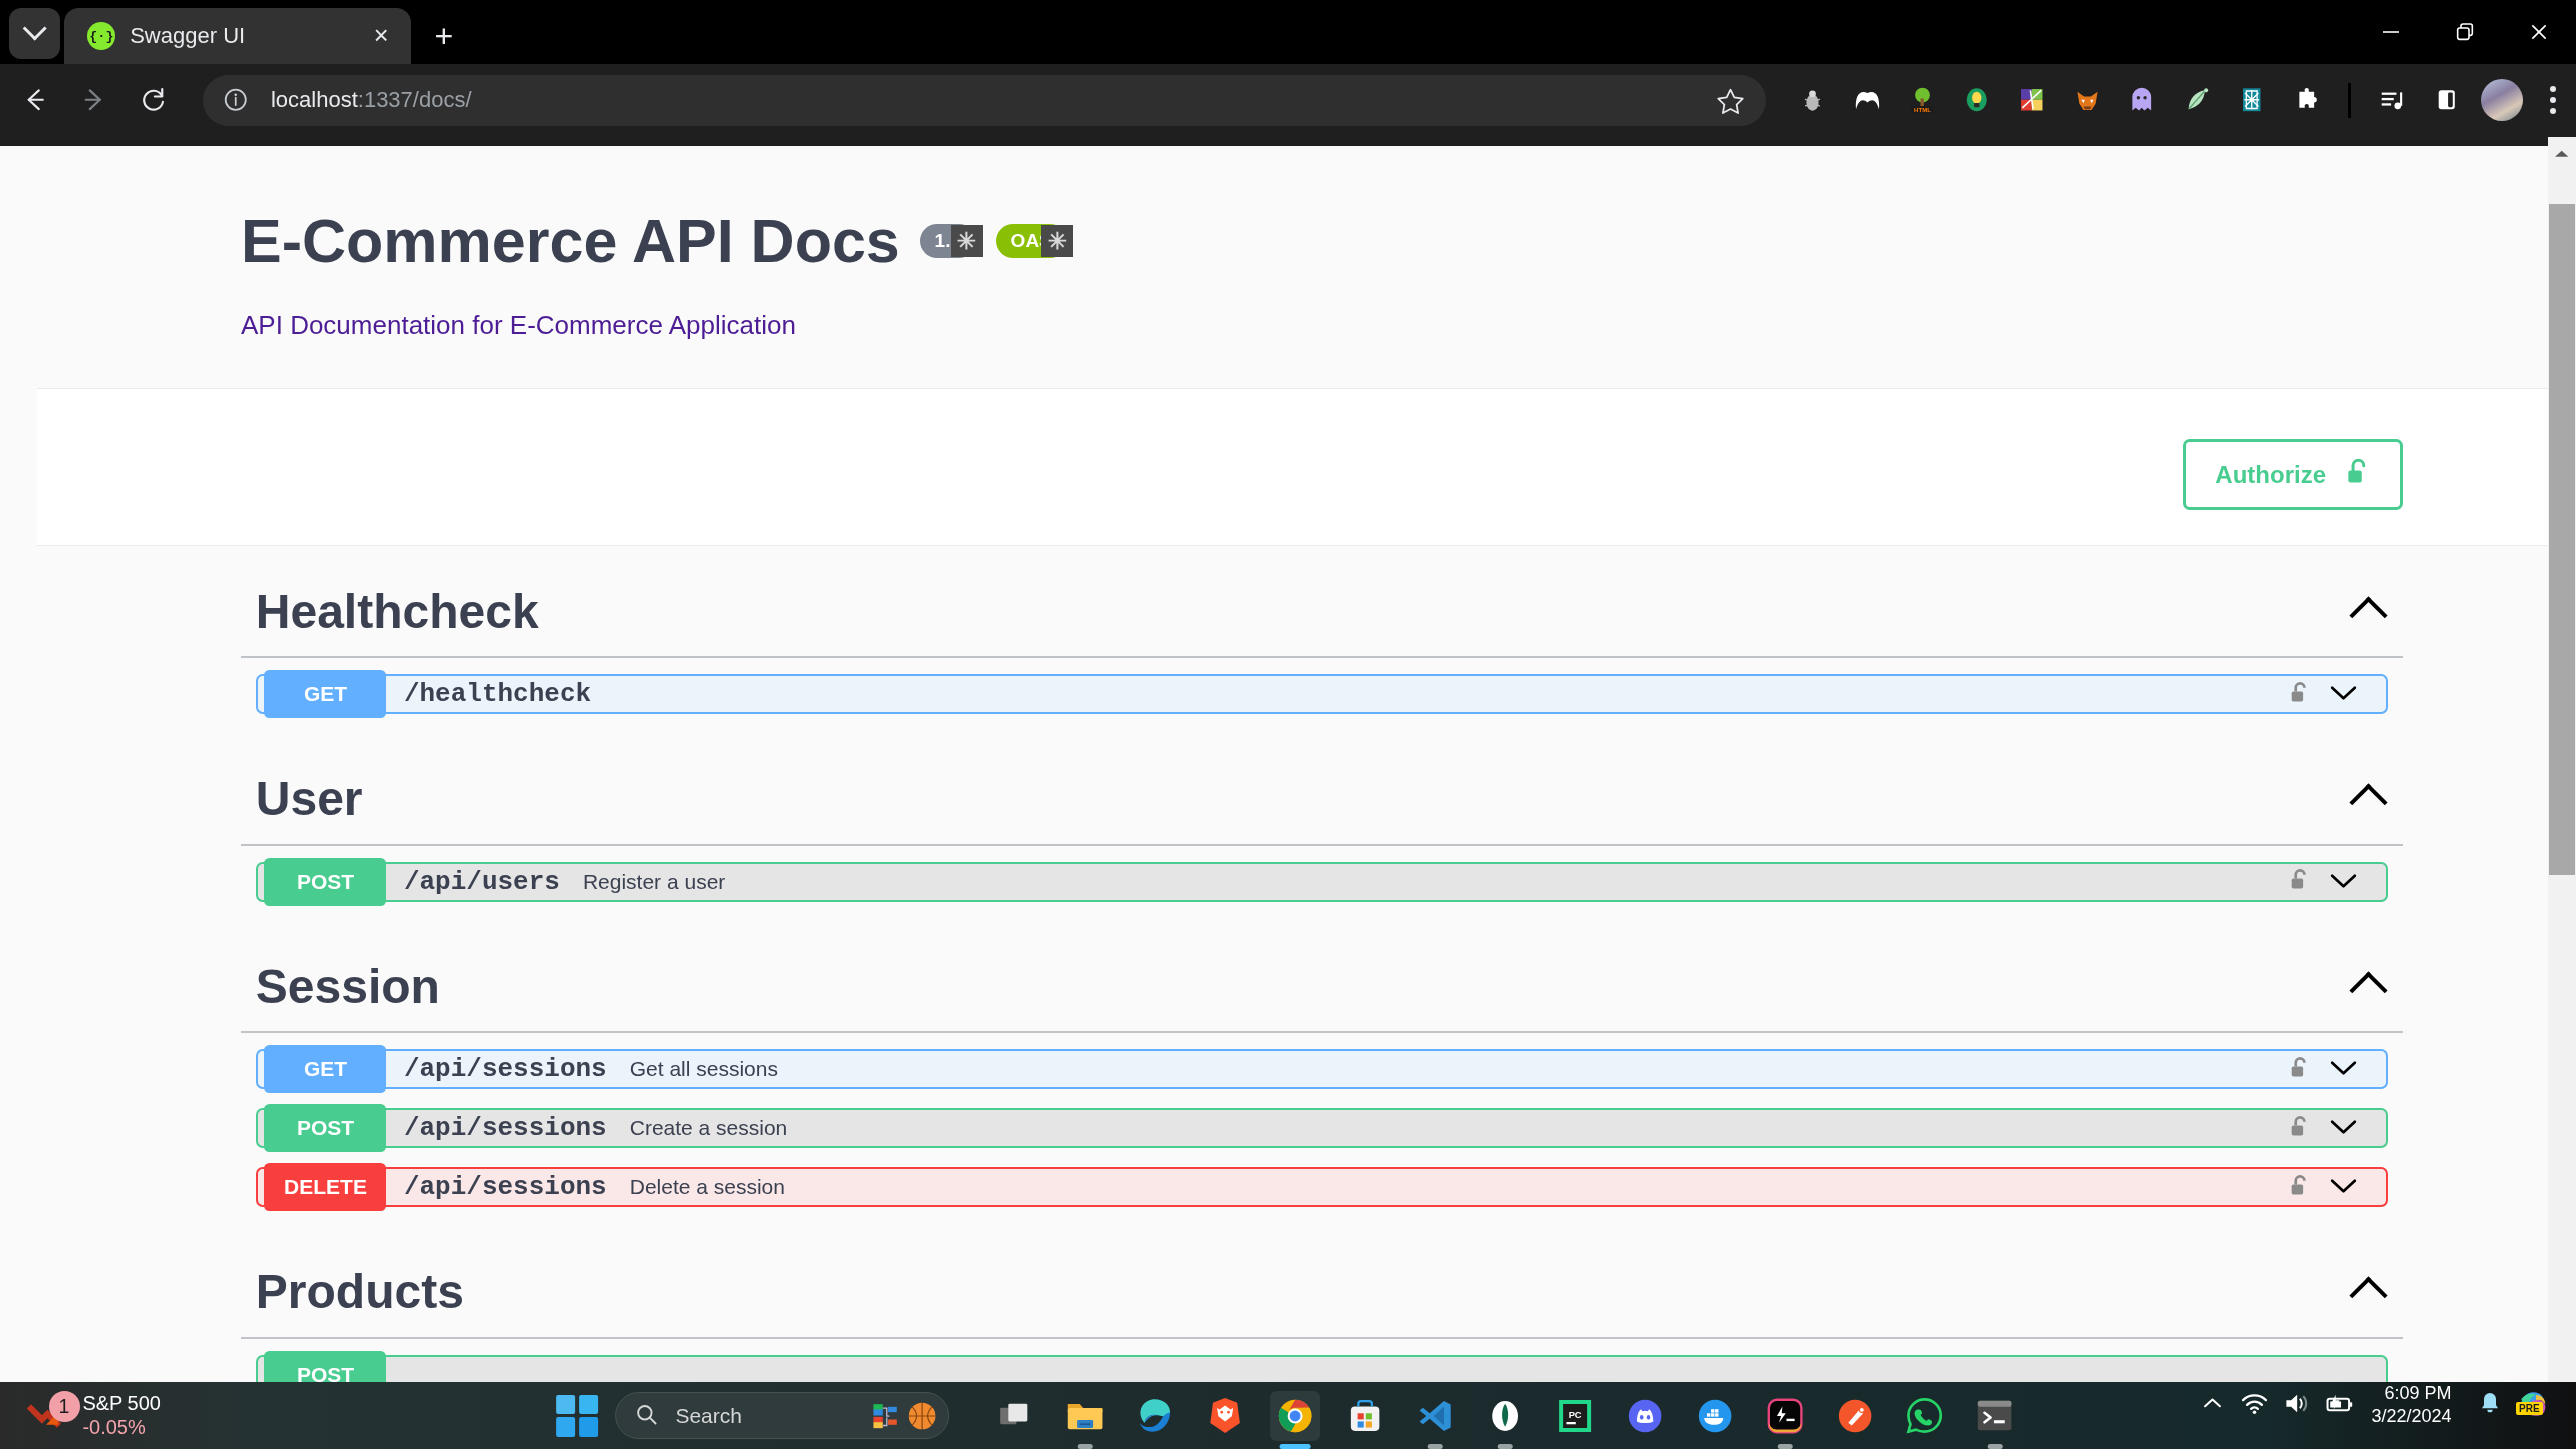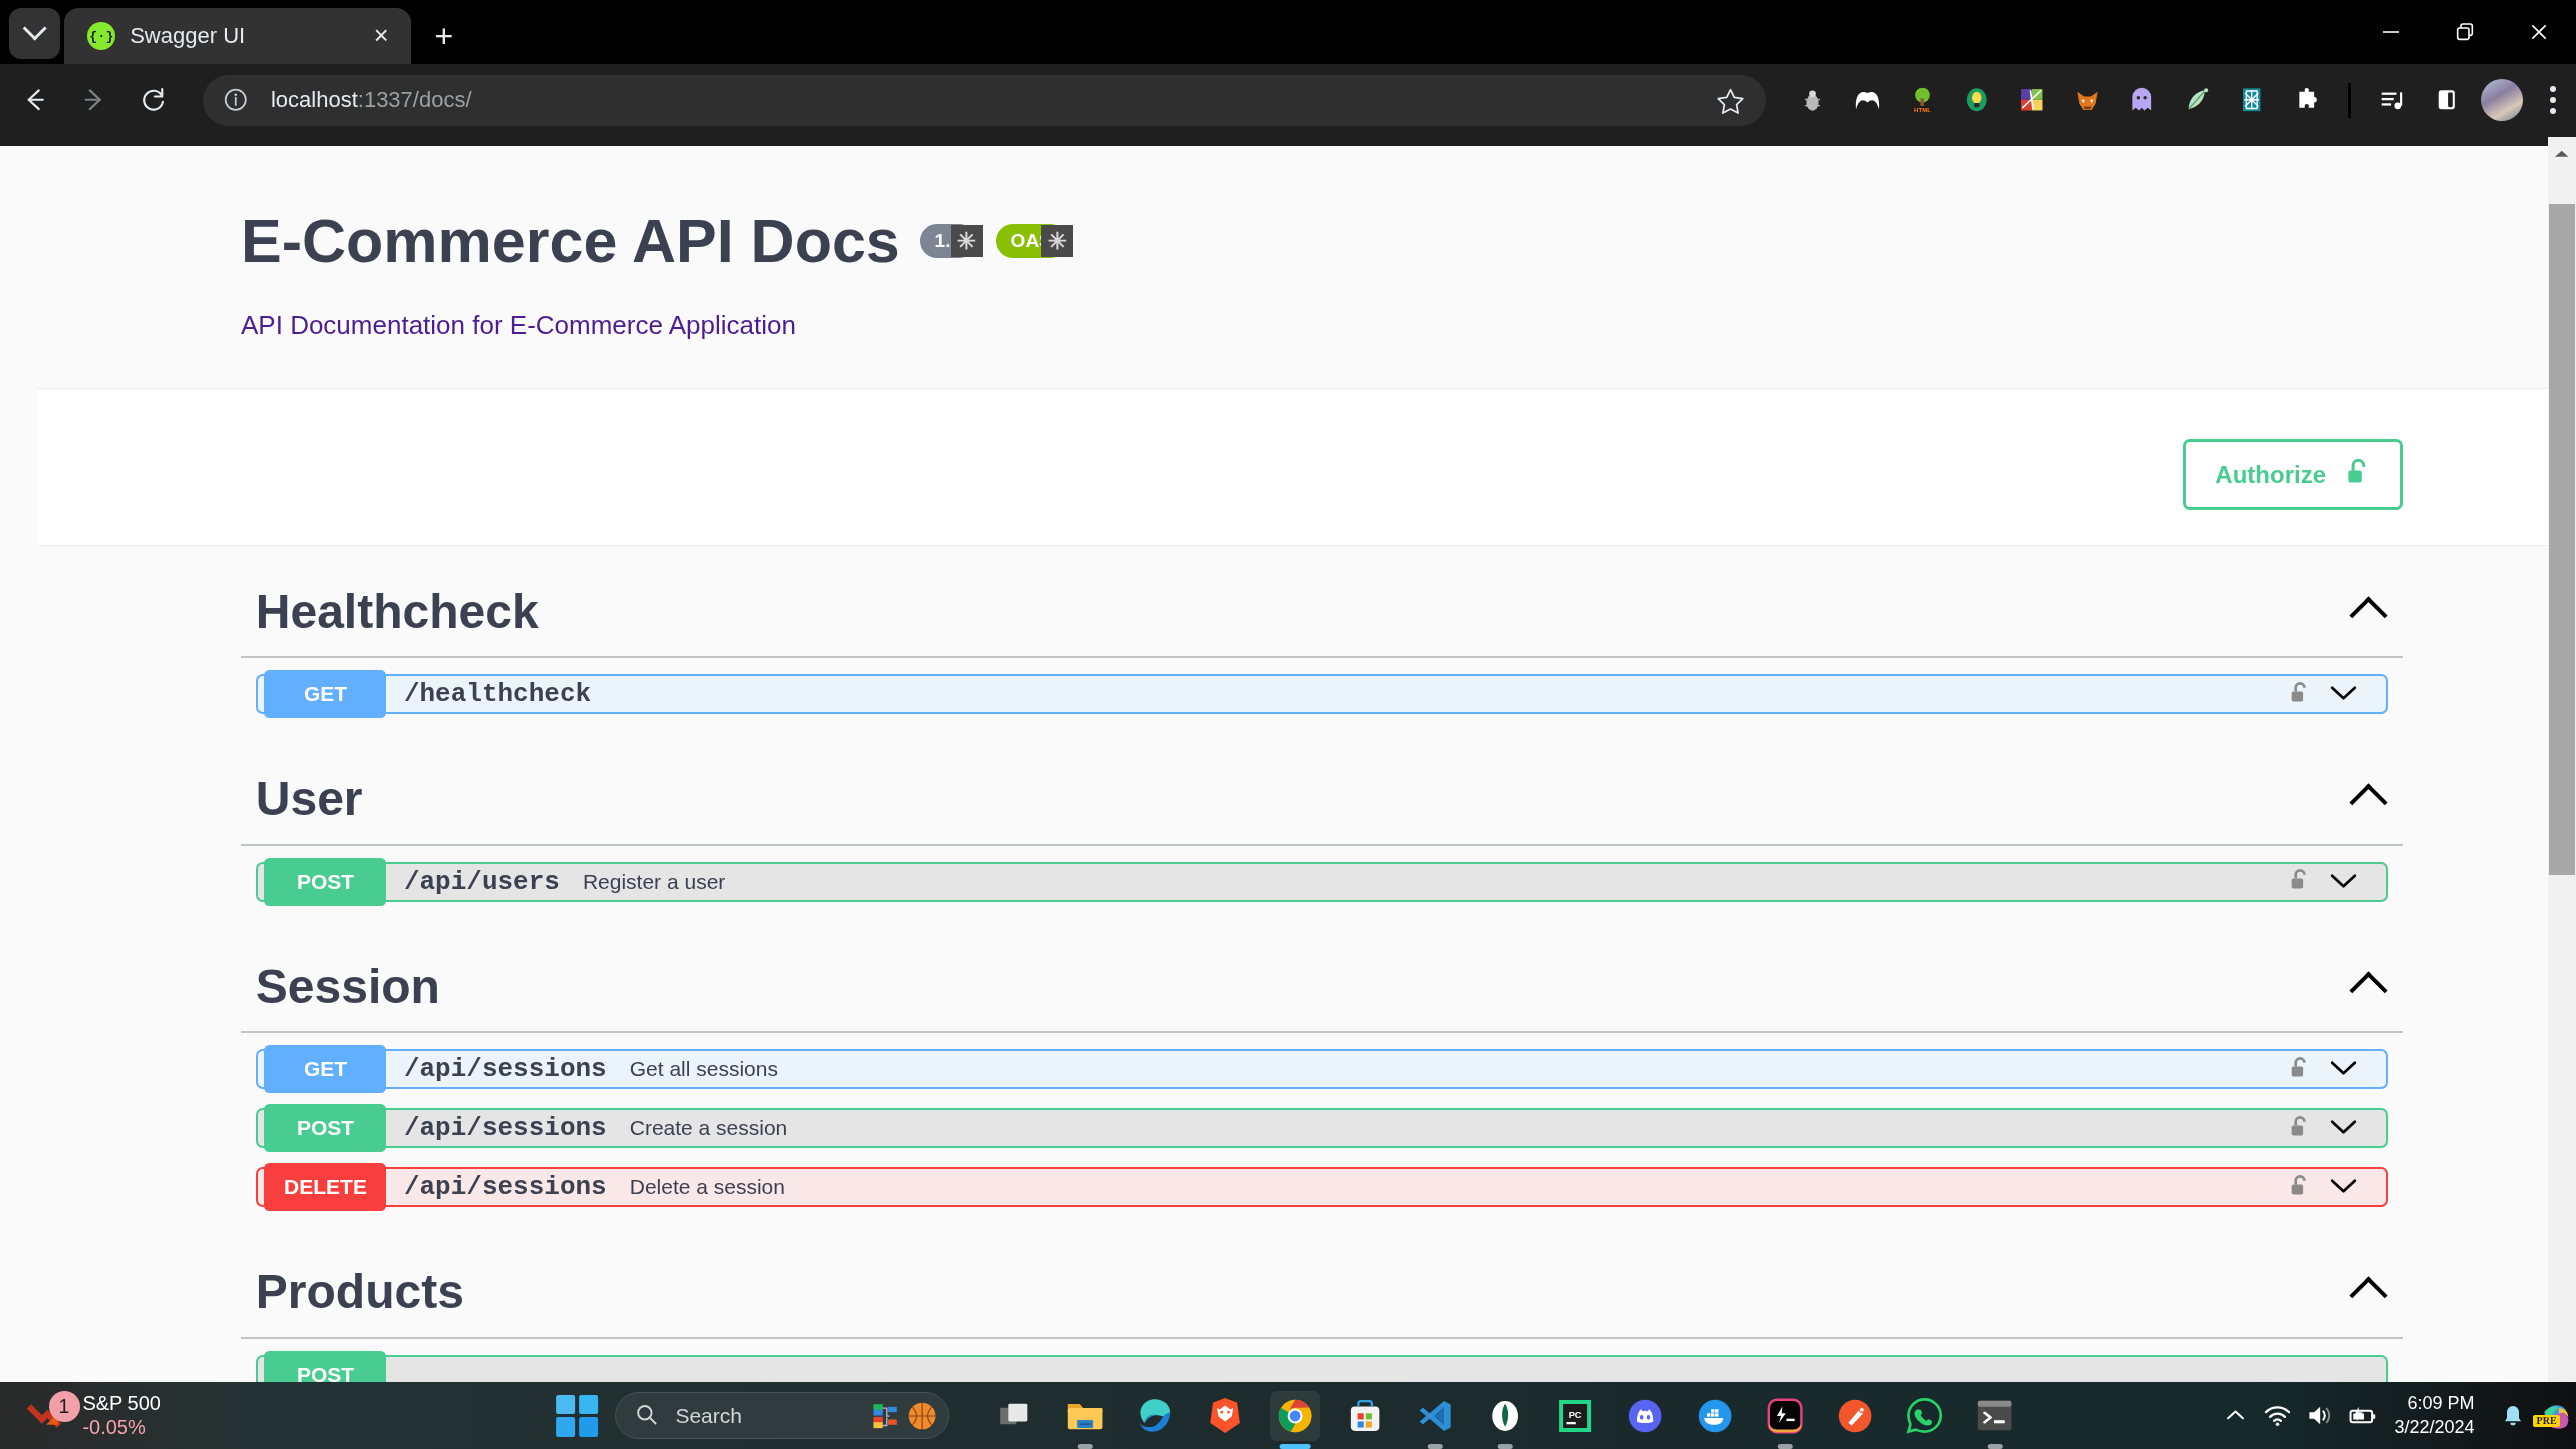--- a/index.html
+++ b/index.html
@@ -247,28 +247,28 @@
 
   .tb-apps { display:flex; align-items:center; gap: 20px; margin-left: 23px; }
   .tb-app { width: 50px; height: 50px; position:relative; display:flex; align-items:center; justify-content:center; cursor:pointer; border-radius:6.7px;}
   .tb-app.active-win { background: rgba(255,255,255,0.08); }
   .run-dot {
     position:absolute; bottom: -8.7px; left: 50%; transform: translateX(-50%);
     width: 14.8px; height: 5.4px; border-radius: 3.4px; background:#9aa3a3;
   }
   .run-dot.wide { width: 31px; background:#4cc2ff; }
 
-  .tray { position:absolute; right: 0; display:flex; align-items:center; height:67px; }
+  .tray { position:absolute; right: 0; display:flex; align-items:flex-start; height:67px; padding-right: 23px; }
   .tray-ic { width: 42px; height:42px; display:flex; align-items:center; justify-content:center; cursor:pointer; }
   .clock { color:#fff; font-size: 18px; text-align:right; line-height:1.3; margin: 0 17.4px 0 12px; cursor:pointer;}
   .copilot-badge {
-    position:absolute; bottom: 9.4px; right: 16px;
+    position:absolute; bottom: 9.4px; right: 10px;
     background:#ffd400; color:#1d1d1d; font-size:10px; font-weight:bold;
     padding: 0.7px 3.4px; border-radius: 2px;
-    font-family:Liberation Serif, serif;
+    font-family:Liberation Sans, sans-serif;
   }
 </style>
 </head>
 <body>
 
 <div class="browser">
 
   <div class="tabstrip">
     <div class="tab-list-btn">
       <span class="chev-down-small"></span>

